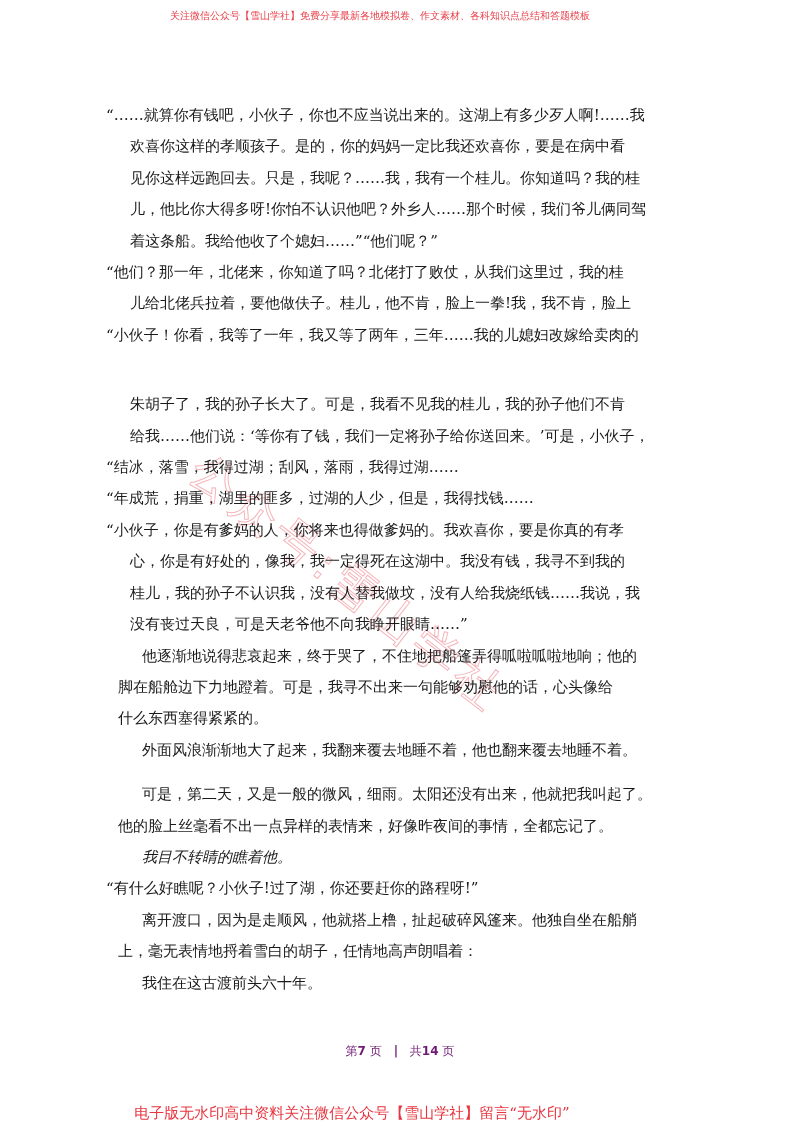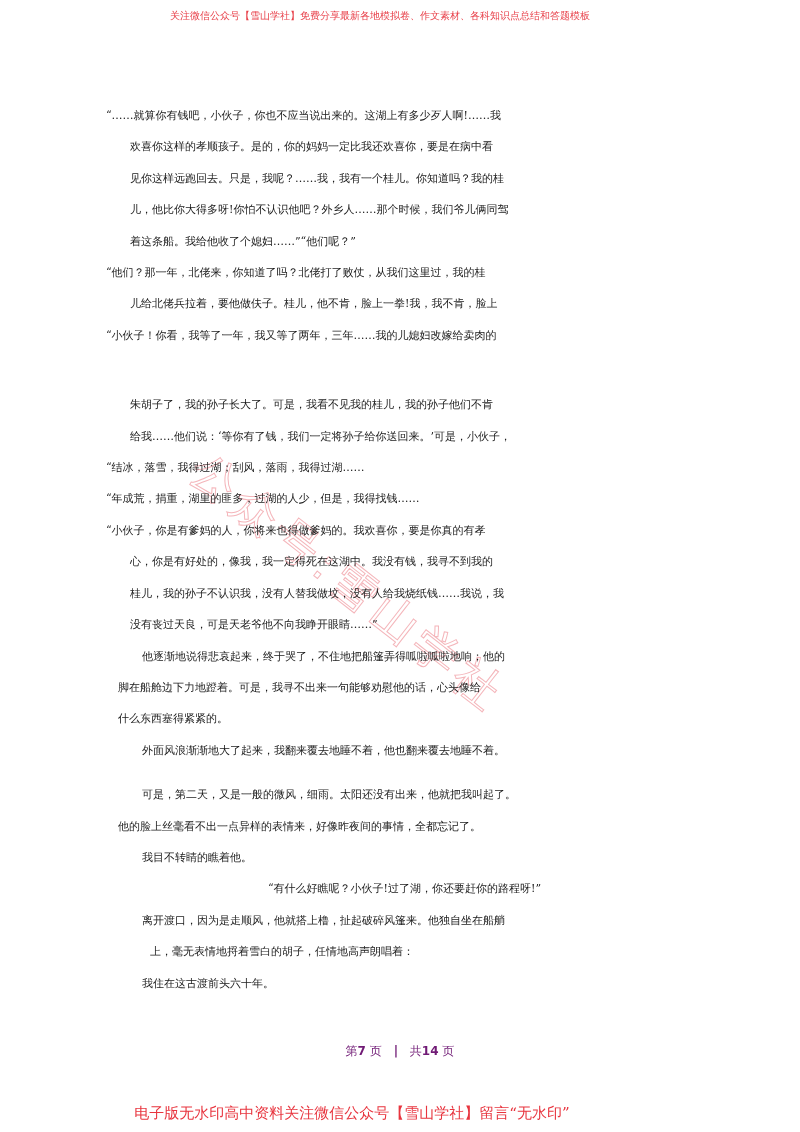--- a/index.html
+++ b/index.html
@@ -25,21 +25,21 @@
       color: #e8404a;
       letter-spacing: 0;
     }
     .content {
       position: absolute;
       top: 100px;
       left: 118px;
       width: 585px;
     }
     .para {
-      font-size: 11px;
+      font-size: 15px;
       line-height: 31.4px;
       margin: 0;
       word-break: break-all;
     }
     .line {
       display: block;
       white-space: nowrap;
     }
 
     .watermark {
@@ -123,28 +123,28 @@
       <span class="line" style="padding-left: 0px;">什么东西塞得紧紧的。</span>
     </div>
     <div class="para">
       <span class="line" style="padding-left: 24px;">外面风浪渐渐地大了起来，我翻来覆去地睡不着，他也翻来覆去地睡不着。</span>
     </div>
     <div class="para">
       <span class="line" style="padding-left: 24px; margin-top: 13px;">可是，第二天，又是一般的微风，细雨。太阳还没有出来，他就把我叫起了。</span>
       <span class="line" style="padding-left: 0px;">他的脸上丝毫看不出一点异样的表情来，好像昨夜间的事情，全都忘记了。</span>
     </div>
     <div class="para">
-      <span class="line" style="padding-left: 24px;">我目不转睛的瞧着他。</span>
+      <span class="line" style="padding-left: 24px; font-style: italic;">我目不转睛的瞧着他。</span>
     </div>
     <div class="para">
-      <span class="line" style="padding-left: 0px; margin-left: -12px; text-align: center;">“有什么好瞧呢？小伙子!过了湖，你还要赶你的路程呀!”</span>
+      <span class="line" style="padding-left: 0px; margin-left: -12px;">“有什么好瞧呢？小伙子!过了湖，你还要赶你的路程呀!”</span>
     </div>
     <div class="para">
       <span class="line" style="padding-left: 24px;">离开渡口，因为是走顺风，他就搭上橹，扯起破碎风篷来。他独自坐在船艄</span>
-      <span class="line" style="padding-left: 0px; margin-left: 32px;">上，毫无表情地捋着雪白的胡子，任情地高声朗唱着：</span>
+      <span class="line" style="padding-left: 0px;">上，毫无表情地捋着雪白的胡子，任情地高声朗唱着：</span>
     </div>
     <div class="para">
       <span class="line" style="padding-left: 24px;">我住在这古渡前头六十年。</span>
     </div>
   </div>
 
 <div class="page-footer">
   <span>第</span><b>7</b><span> 页</span>
   <span class="sep">|</span>
   <span>共</span><b>14</b><span> 页</span>

